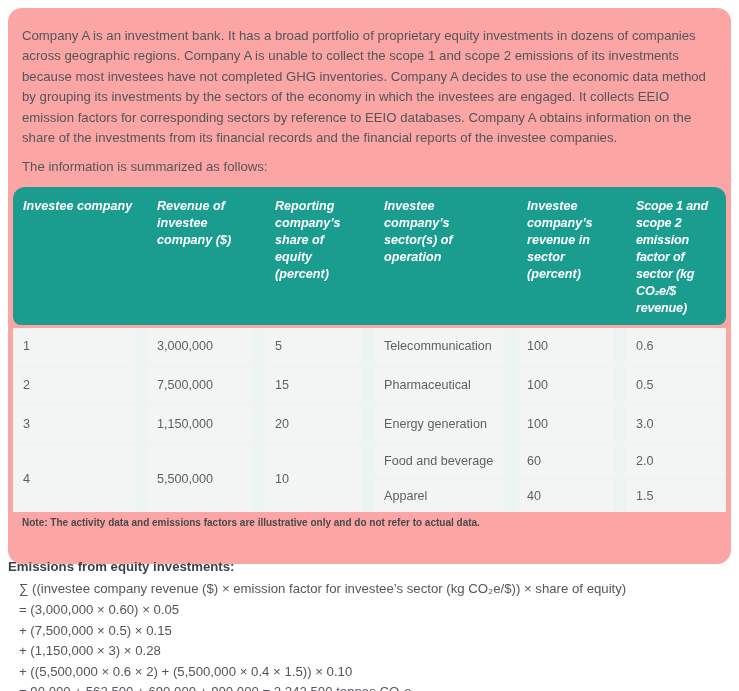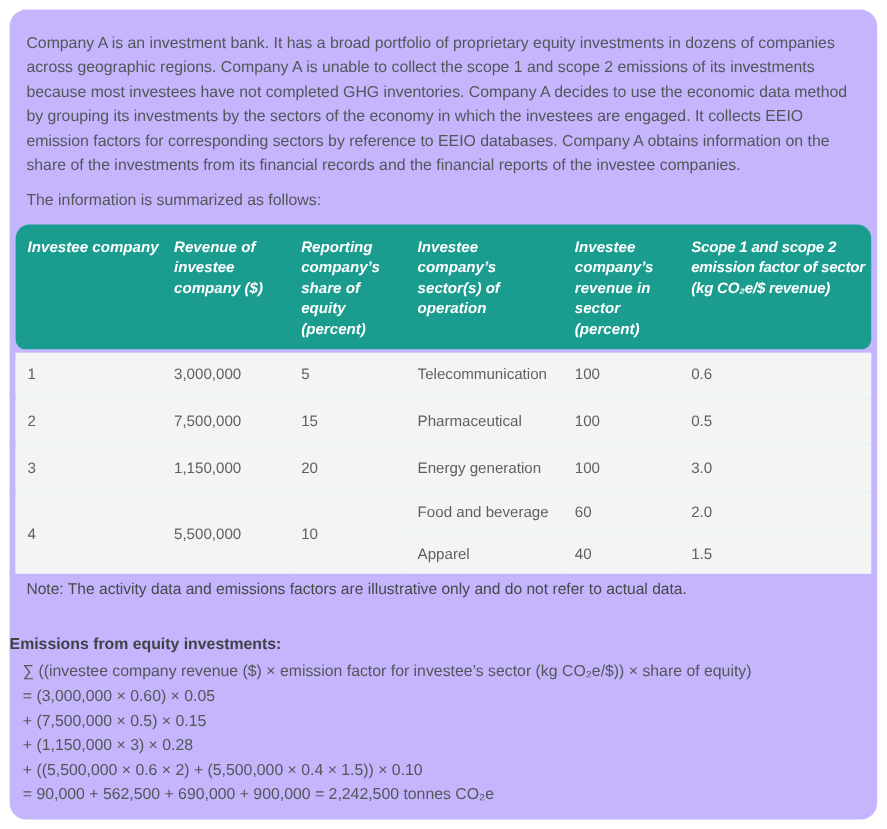--- a/index.html
+++ b/index.html
@@ -2,56 +2,56 @@
 <html><head>
 <meta charset="utf-8">
 <style>
   html,body{margin:0;padding:0;background:#ffffff;}
   body{
     width:739px;height:691px;position:relative;overflow:hidden;
     font-family:"Liberation Sans","DejaVu Sans",sans-serif;
     -webkit-font-smoothing:antialiased;
   }
   .panel{
-    position:absolute;left:8px;top:8px;width:723px;height:675px;
-    background:#c4b5fd;border-radius:14px;box-sizing:border-box;
+    position:absolute;left:8px;top:8px;width:723px;height:556px;
+    background:#fca5a5;border-radius:14px;box-sizing:border-box;
     padding:18px 0 0 0;
   }
   .intro{
     margin:0 16px 0 14px;color:#54565a;font-size:13.2px;line-height:20.4px;
   }
   .lead{
     margin:11px 16px 0 14px;color:#54565a;font-size:13.2px;
   }
   .tbl{margin:13px 5px 0 5px;}
   .tbl-header,.tbl-body{
     display:grid;
     grid-template-columns:122px 106px 97px 131px 97px 1fr;
-    column-gap:0;
+    column-gap:12px;
   }
   .tbl-header{
     background:#1a9c8e;border-radius:12px 12px 8px 8px;
     min-height:104px;box-sizing:border-box;padding:11px 0 8px 0;
   }
   .th{
     color:#ffffff;font-weight:bold;font-style:italic;
     font-size:12.6px;line-height:17px;padding-left:10px;padding-right:2px;
   }
   .th:last-child{letter-spacing:-0.2px;}
   .tbl-body{
     margin-top:3px;row-gap:3px;background:#ecf5f3;
     grid-template-rows:36px 36px 36px 32px 32px;
   }
   .td{
     background:#f3f5f4;color:#5e5f62;font-size:12.6px;
     display:flex;align-items:center;padding-left:10px;box-sizing:border-box;
   }
   .span2{grid-row:span 2;}
   .note{
-    margin:5px 16px 0 14px;color:#47494b;font-size:13px;font-weight:normal;
+    margin:5px 16px 0 14px;color:#47494b;font-size:10px;font-weight:bold;
   }
   .calc{margin-top:31px;text-align:left;color:#54565a;font-size:13.2px;}
   .calc-title{font-weight:bold;color:#3f4245;margin-bottom:5px;}
   .calc-line{line-height:20.6px;margin-left:11px;}
 </style>
 </head>
 <body>
 
 <div class="panel">
 

